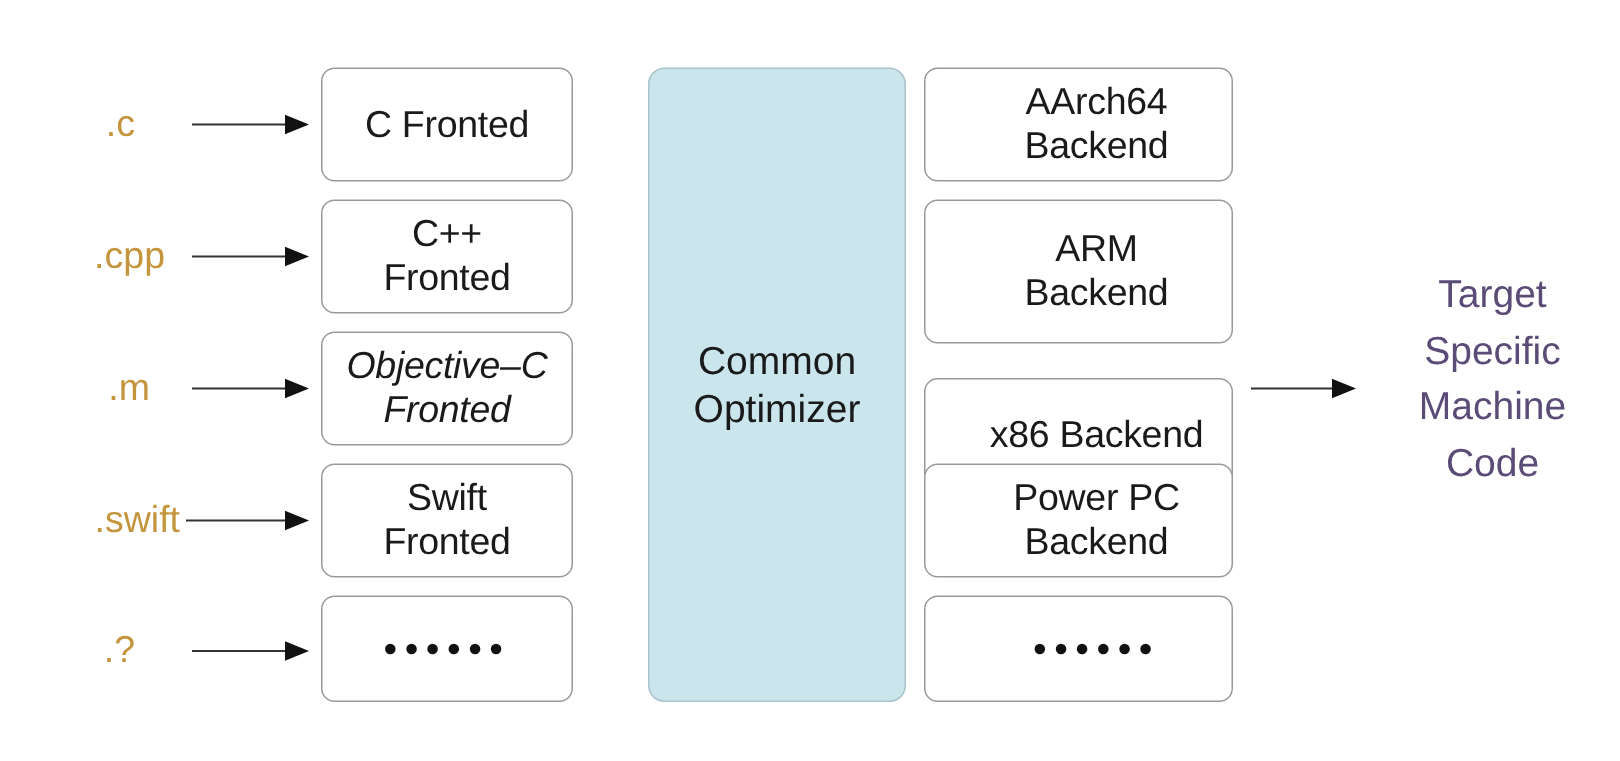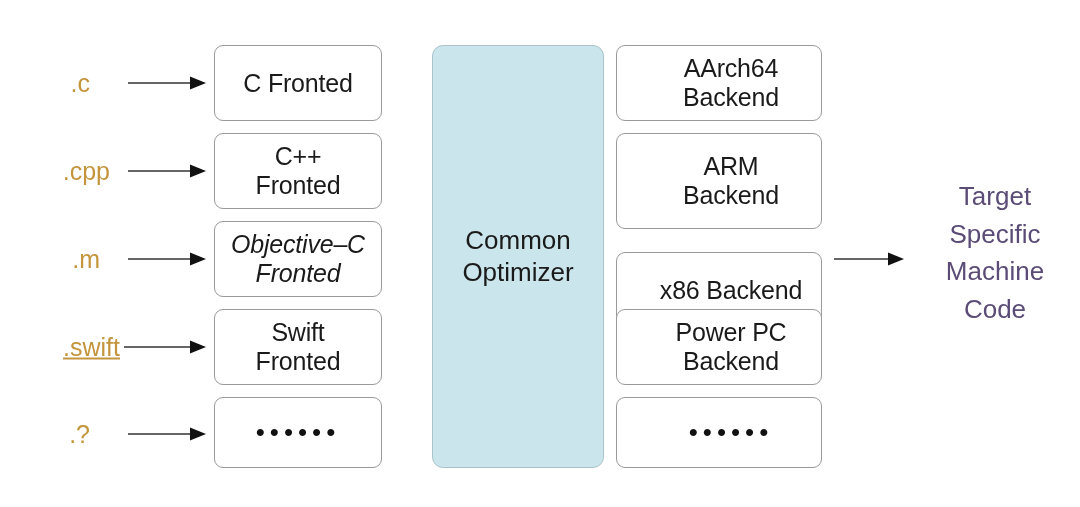--- a/index.html
+++ b/index.html
@@ -114,21 +114,21 @@
   }
 </style>
 </head>
 <body>
 
 <div id="diagram">
 
   <div class="ext-label" style="left:20px; top:83px; width:70px;">.c</div>
   <div class="ext-label" style="left:20px; top:171px; width:90px;">.cpp</div>
   <div class="ext-label" style="left:20px; top:259px; width:80px;">.m</div>
-  <div class="ext-label" style="left:20px; top:347px; width:100px;text-decoration:underline;">.swift</div>
+  <div class="ext-label" style="left:20px; top:347px; width:100px;">.swift</div>
   <div class="ext-label" style="left:20px; top:434px; width:70px;">.?</div>
 
   <div class="arrow" style="left:128px; top:83px; width:80px;">
     <svg width="80" height="16" viewBox="0 0 80 16">
       <line x1="0" y1="8" x2="62" y2="8" stroke="#333333" stroke-width="1.4"></line>
       <polygon points="62,1.5 78,8 62,14.5" fill="#111111"></polygon>
     </svg>
   </div>
 
   <div class="arrow" style="left:128px; top:171px; width:80px;">

